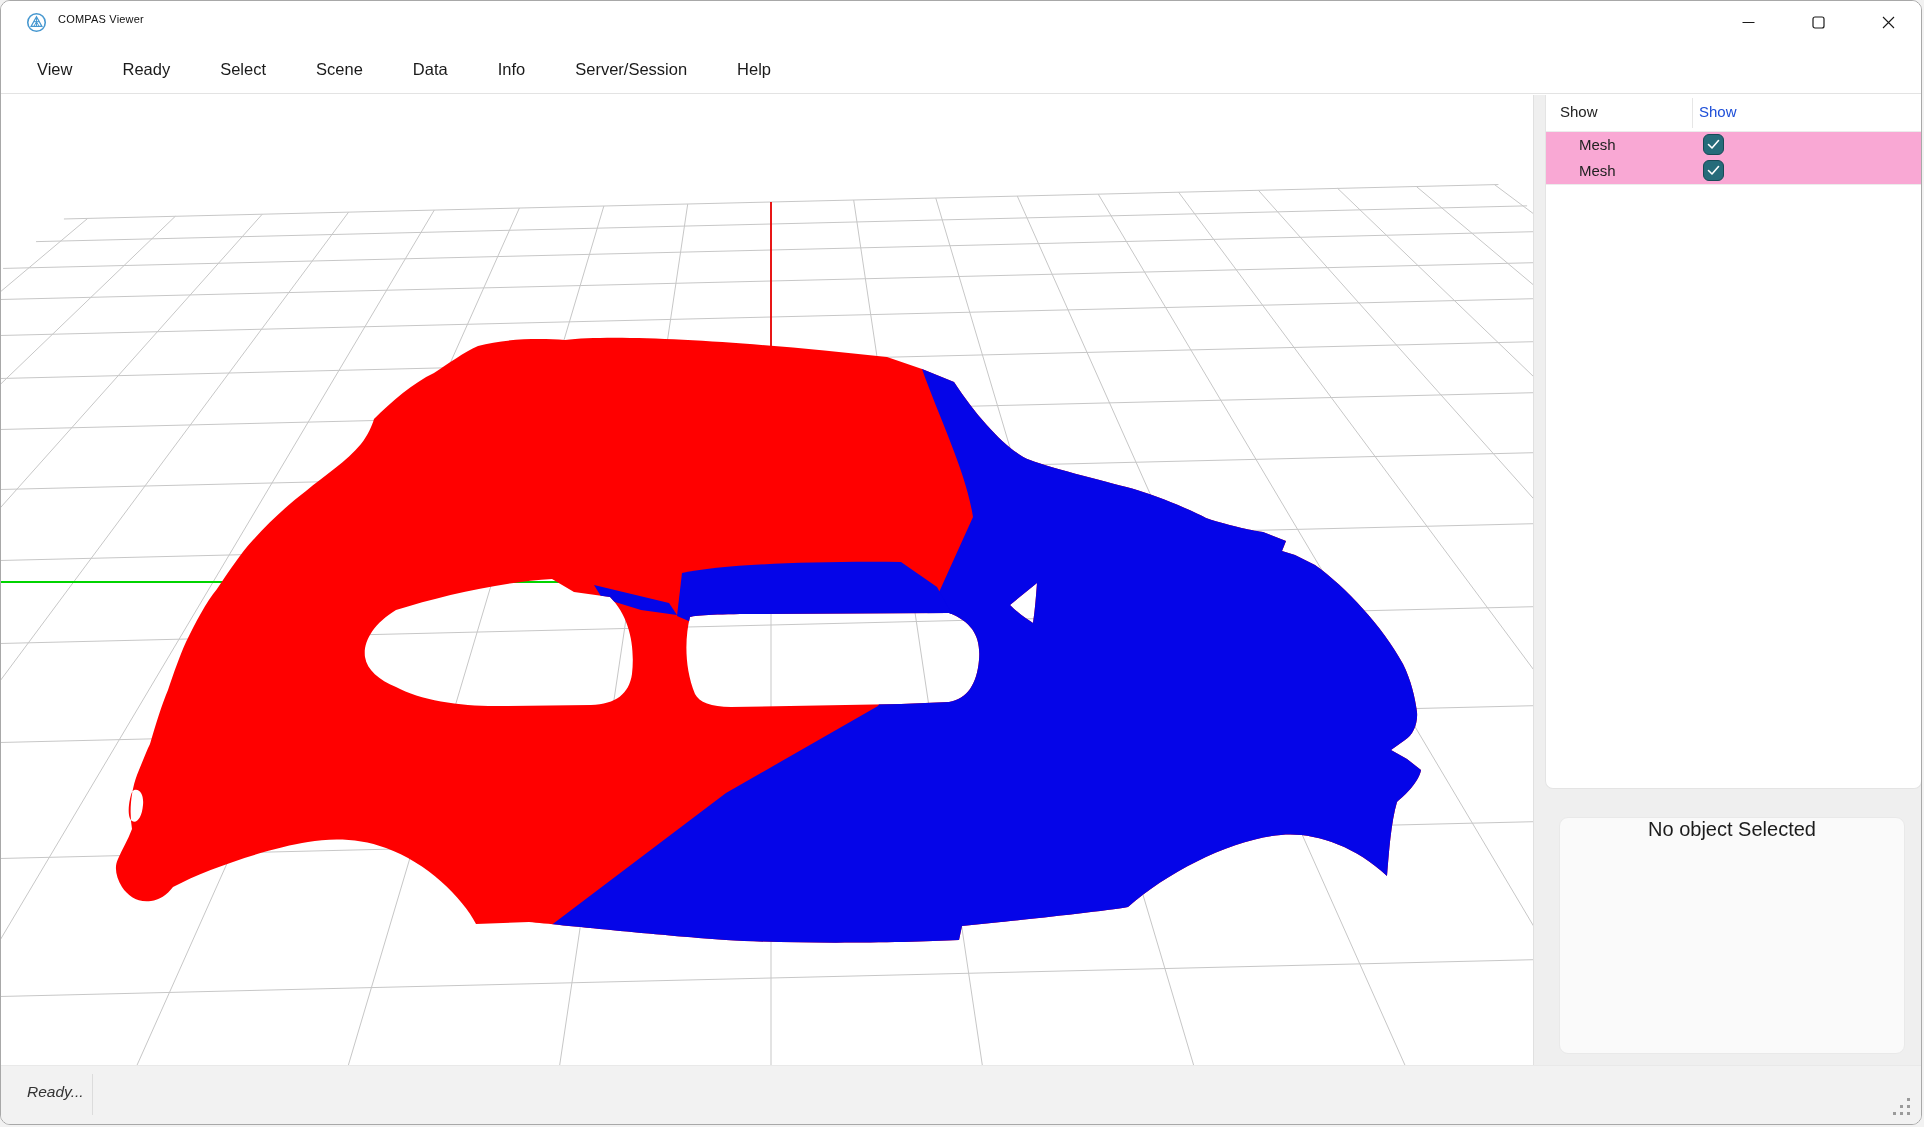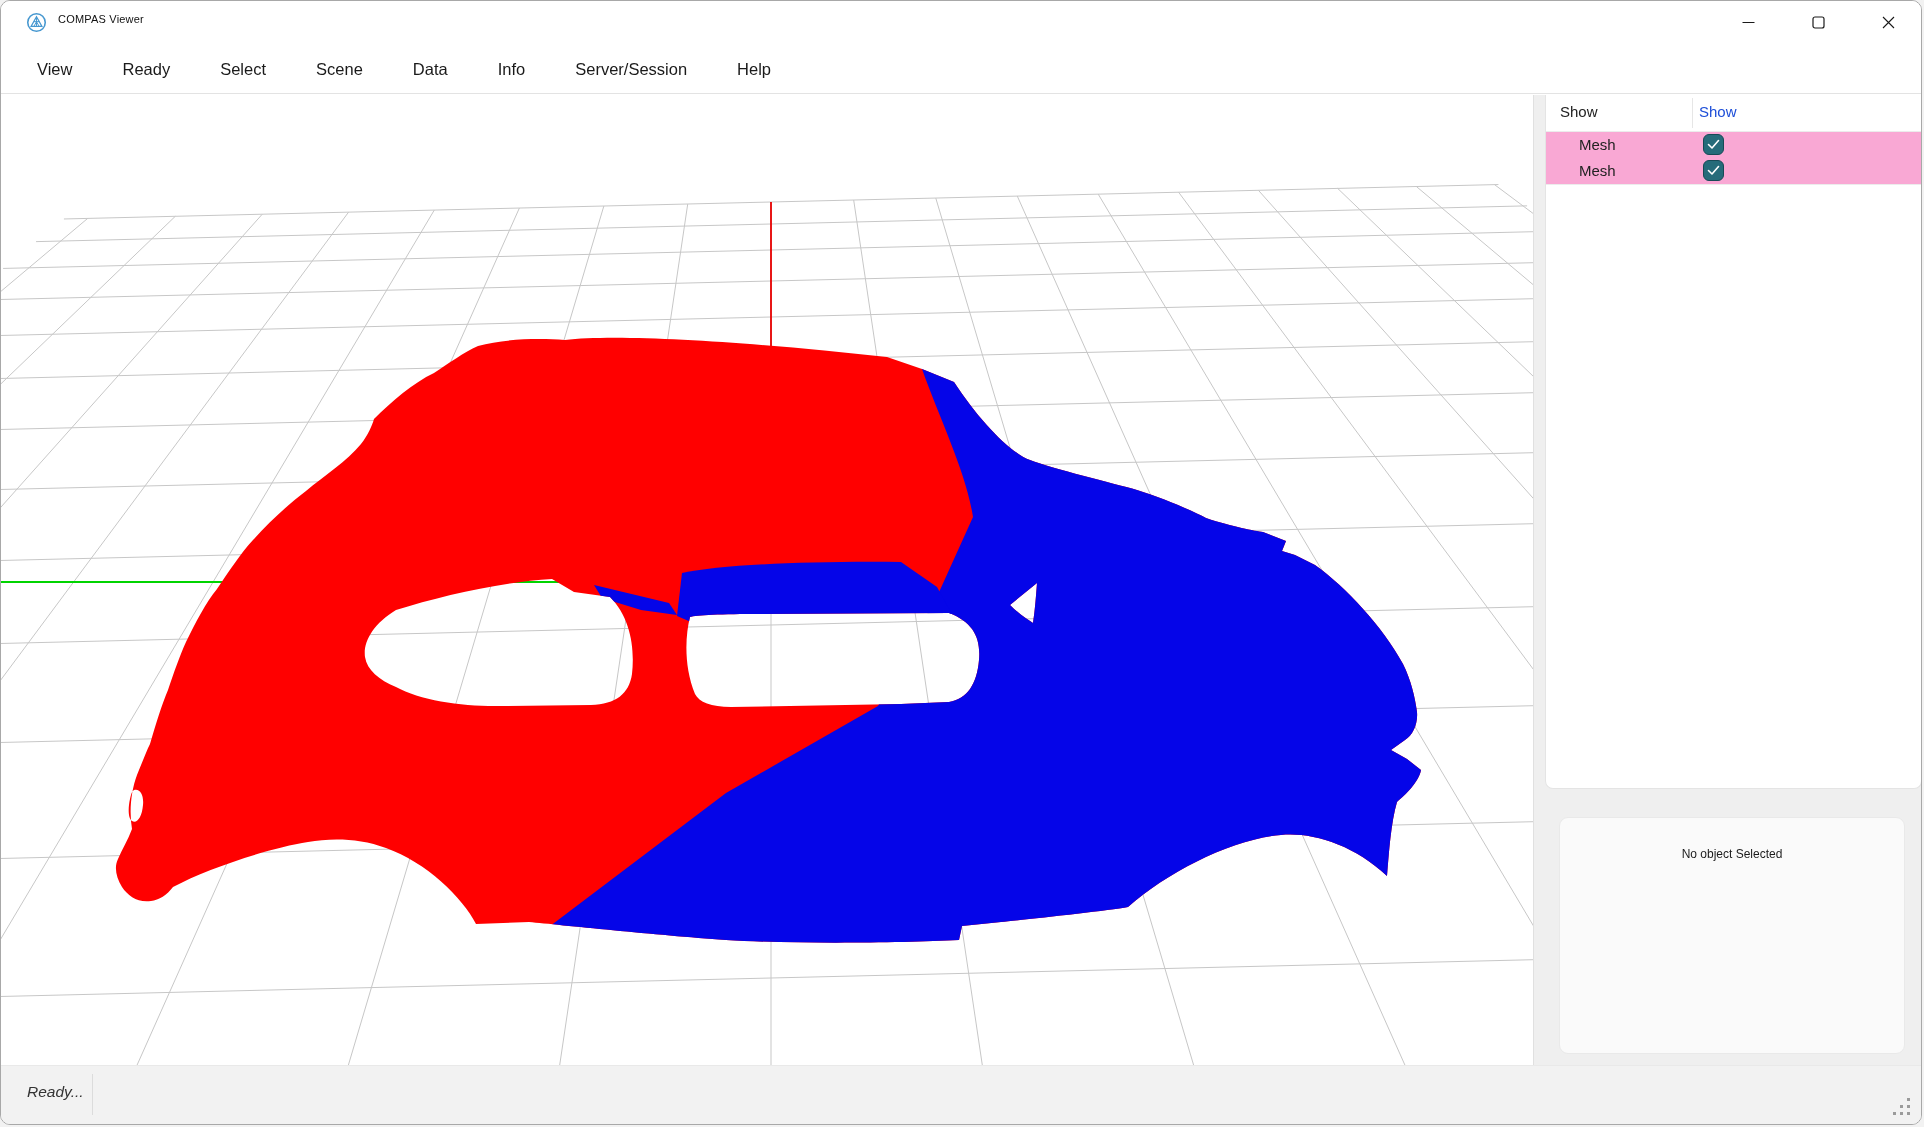--- a/index.html
+++ b/index.html
@@ -29,21 +29,21 @@
   .tree-header .col-show{position:absolute;left:153px;top:8px;font-size:15px;color:#1d4ed8;}
   .tree-header .col-divider{position:absolute;left:146px;top:3px;width:1px;height:30px;background:#e6e6e6;}
   .tree-rows{position:relative;border-bottom:1px solid #ececec;background:#f9a8d4;}
   .tree-row{position:relative;height:26px;}
   .tree-row .row-name{position:absolute;left:33px;top:4px;font-size:15px;color:#222;}
   .checkbox{position:absolute;left:157px;top:2px;width:21px;height:21px;border-radius:6px;
     border:1.6px solid #174a56;box-sizing:border-box;display:flex;align-items:center;justify-content:center;}
   
   .inspector-card{position:absolute;left:25px;top:722px;width:346px;height:237px;background:#fafafa;
     border:1px solid #e9e9e9;border-radius:9px;box-sizing:border-box;}
-  .inspector-card .empty-text{display:block;text-align:center;margin-top:29px;font-size:12px;color:#1c1c1c;}
+  .inspector-card .empty-text{display:block;text-align:center;font-size:20px;color:#1c1c1c;}
   
   .statusbar{position:absolute;left:0;bottom:0;width:100%;height:59px;background:#f2f2f2;border-top:1px solid #e9e9e9;box-sizing:border-box;font-style:italic;}
   .statusbar .status-text{position:absolute;left:26px;top:17px;font-size:15.5px;color:#333;}
   .statusbar .status-divider{position:absolute;left:91px;top:8px;width:1px;height:41px;background:#dcdcdc;}
   .resize-grip{position:absolute;right:8px;bottom:6px;}
 </style>
 </head>
 <body>
 
 <div class="window">

